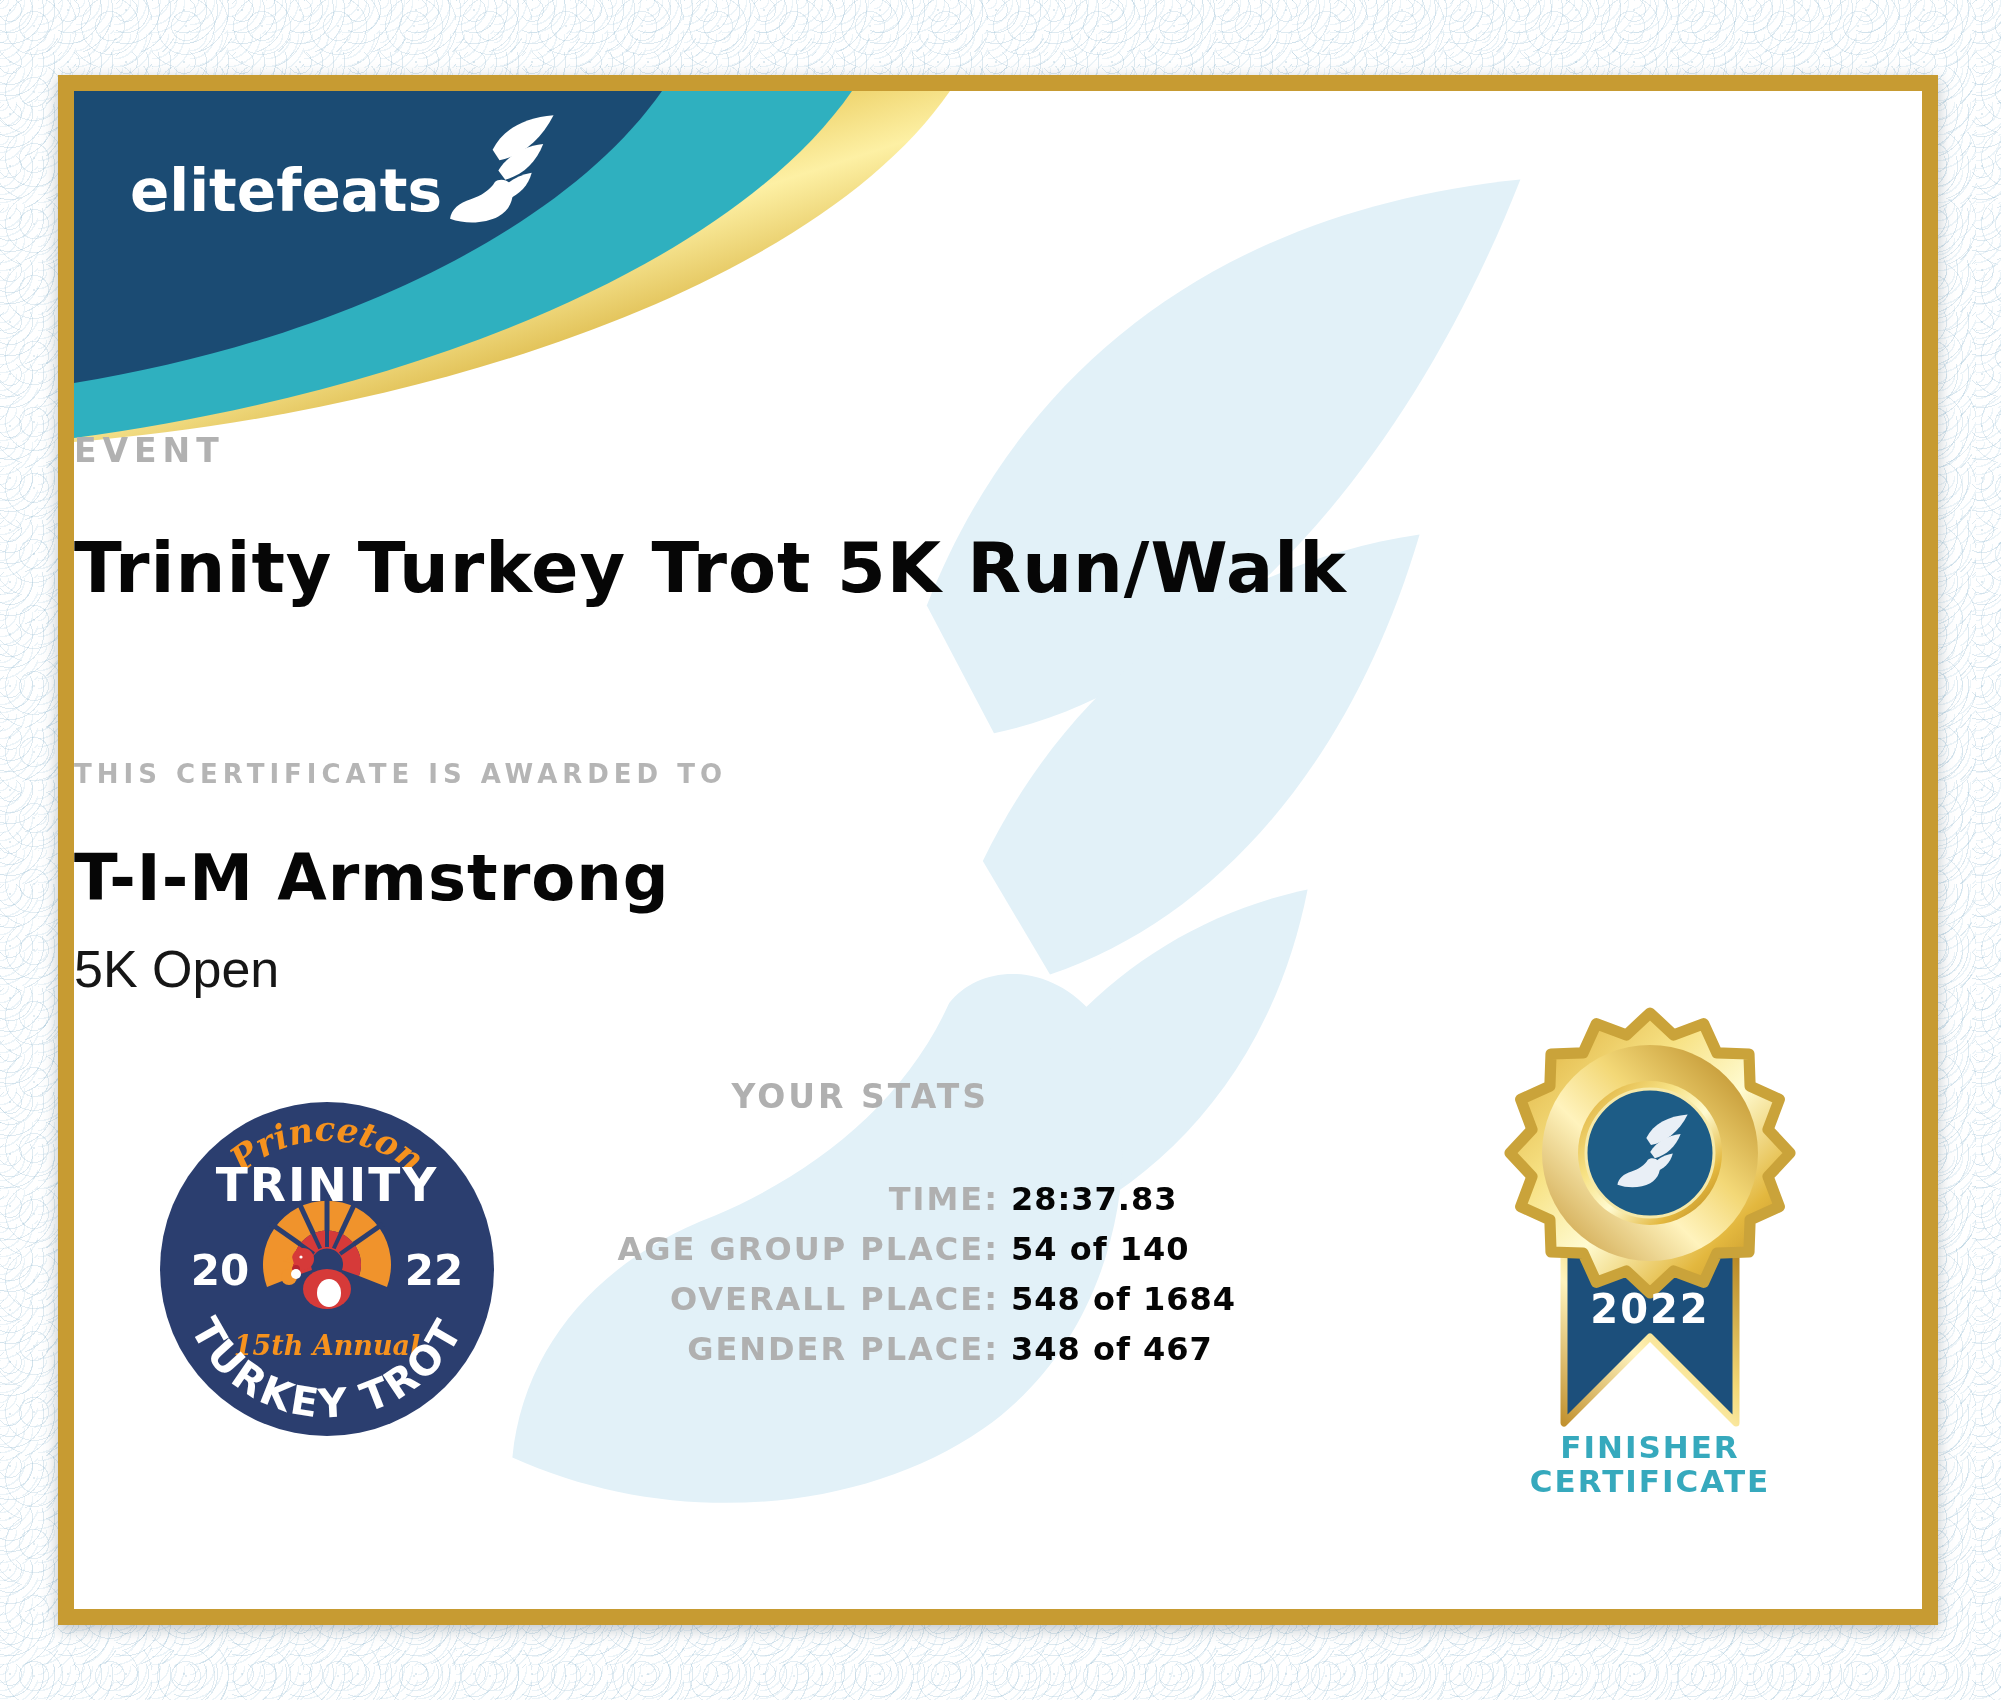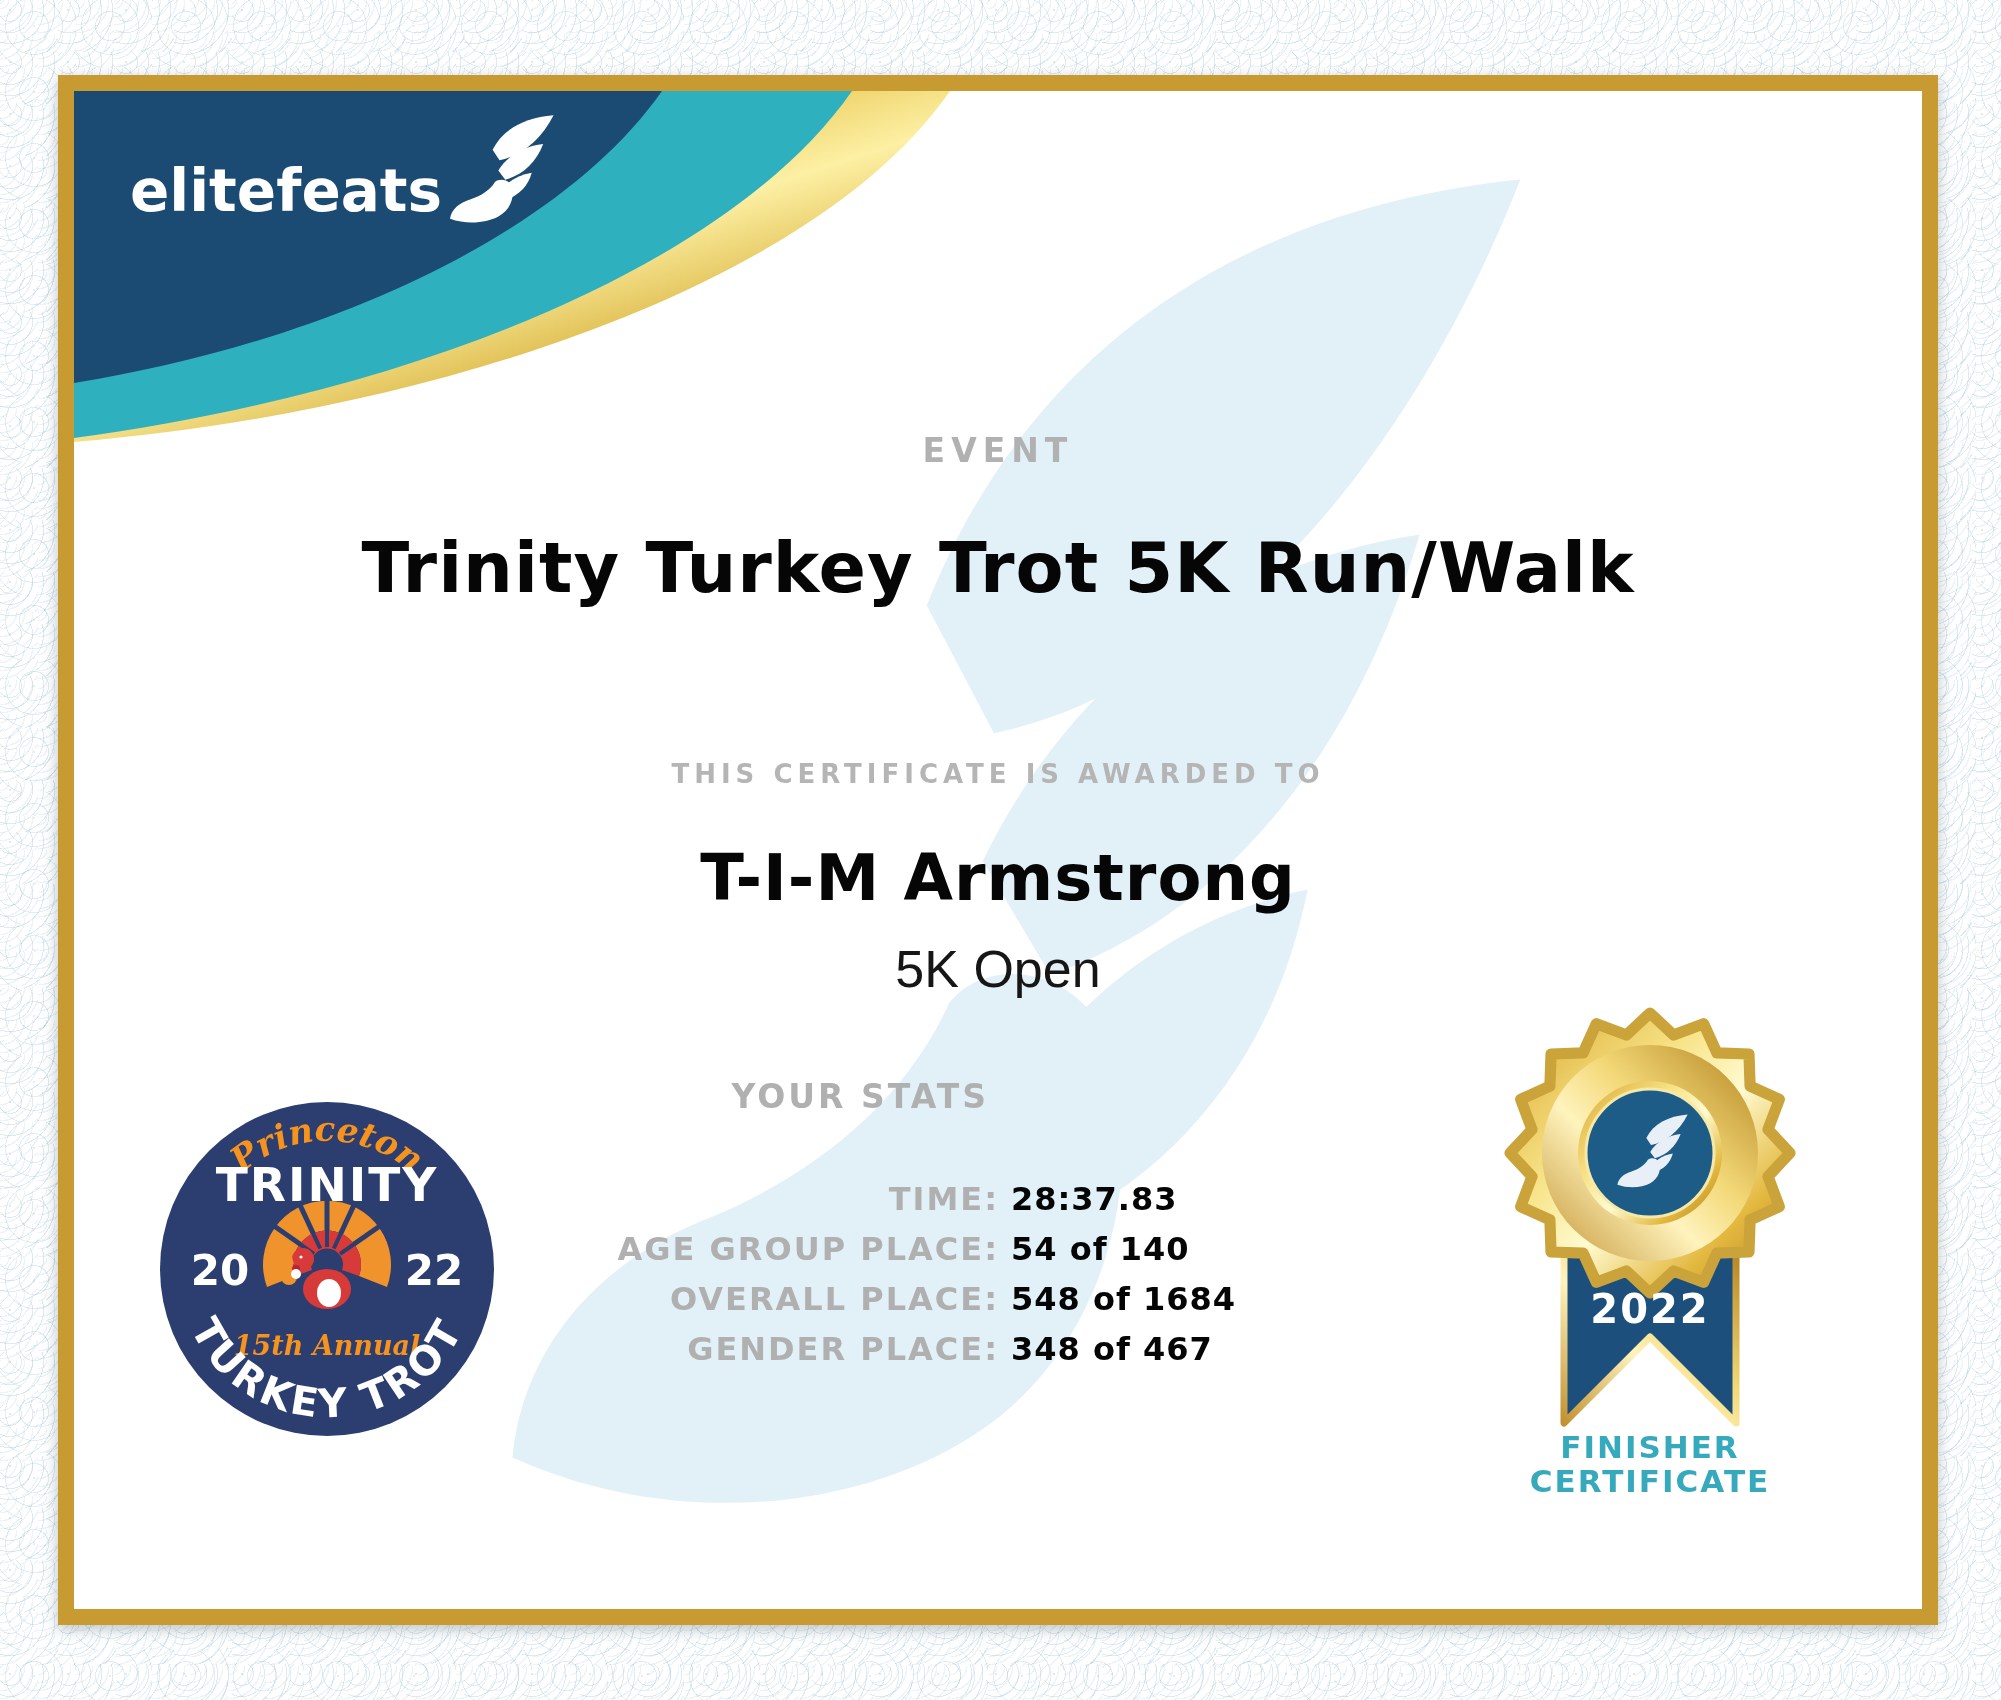--- a/index.html
+++ b/index.html
@@ -13,21 +13,21 @@
     background-size:58px 52px, 76px 66px, 38px 34px;
     font-family:"DejaVu Sans", sans-serif;
   }
   .frame{
     position:absolute;left:58px;top:75px;width:1848px;height:1518px;
     border:16px solid #c79b32;background:#ffffff;
     box-shadow:0 4px 14px rgba(60,80,95,.35);
   }
   .cert{position:absolute;inset:0;overflow:hidden;text-decoration:underline;}
   .abs{position:absolute;}
-  .center-line{left:0;width:100%;text-align:center;}
+  .center-line{left:0;width:100%;text-align:left;}
   .event-label{top:340px;font-size:33px;letter-spacing:6px;color:#b1b1b1;font-weight:bold;}
   .event-title{top:436px;font-size:70px;font-weight:bold;color:#060606;letter-spacing:1px;}
   .awarded-label{top:668px;font-size:26px;letter-spacing:5px;color:#b5b5b5;font-weight:bold;}
   .recipient-name{top:750px;font-size:64px;font-weight:bold;color:#060606;letter-spacing:1px;}
   .division{top:848px;font-size:52px;color:#161616;font-family:"Liberation Sans", sans-serif;}
   .stats-heading{left:234px;top:986px;width:681px;text-align:right;
     font-size:33px;letter-spacing:3px;color:#b0b0b0;font-weight:bold;}
   .stats-grid{
     left:250px;top:1089px;display:grid;grid-template-columns:675px 680px;
     column-gap:12px;row-gap:37px;align-items:baseline;gap:12px;

